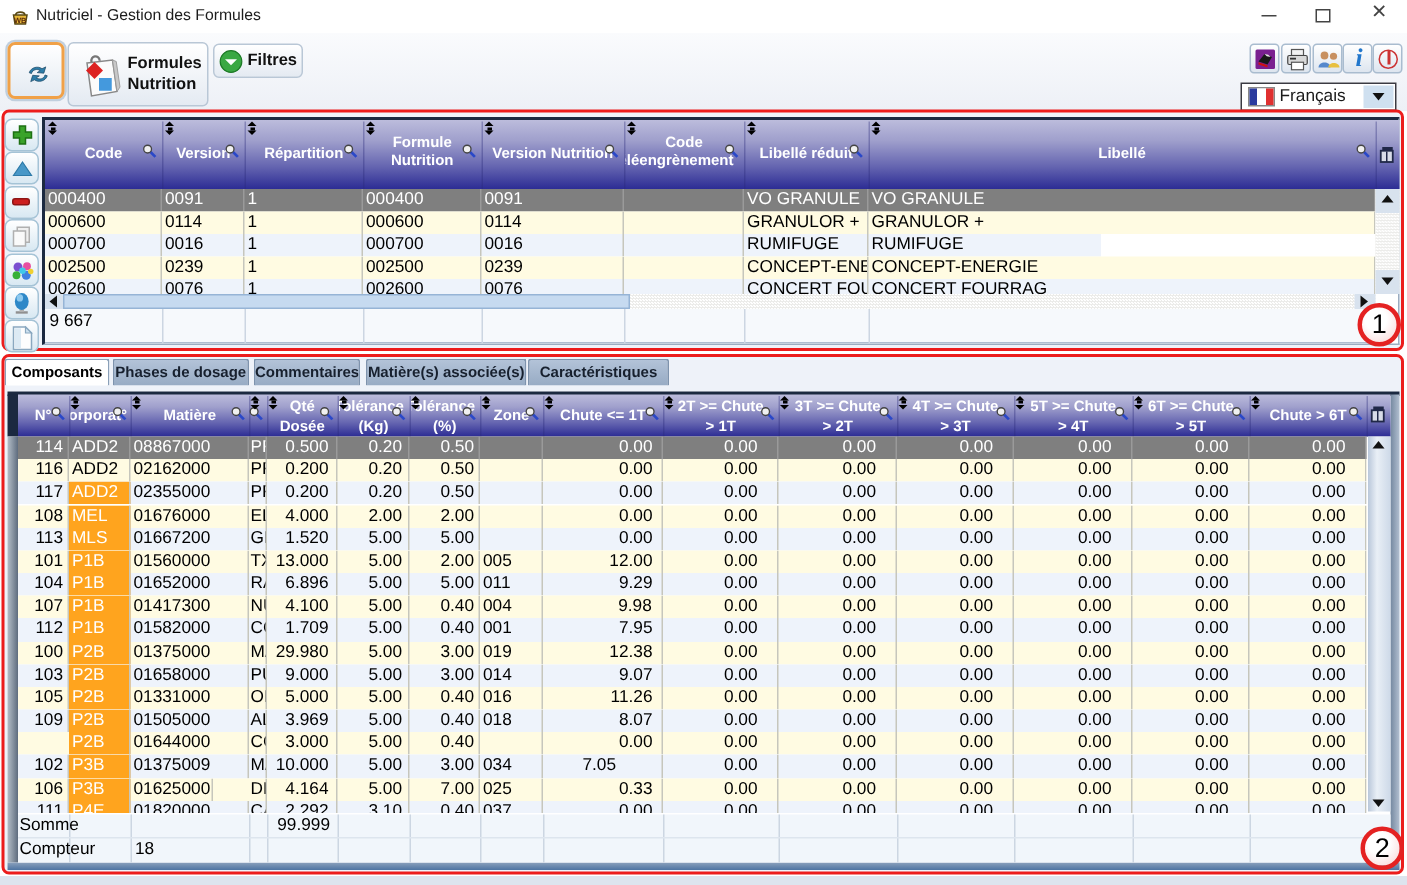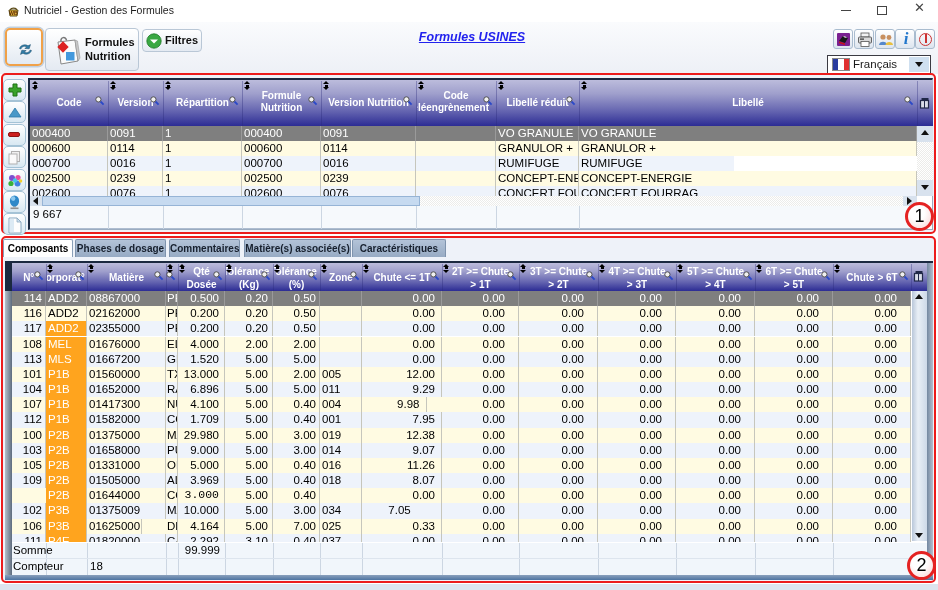--- a/index.html
+++ b/index.html
@@ -72,21 +72,20 @@
   </svg>
   <div class="txt">Formules<br>Nutrition</div>
  </div>
  <div id="btn-filtres" class="toolbtn">
   <svg class="abs" style="left:3px;top:3px" width="16" height="16" viewBox="0 0 16 16">
    <circle cx="8" cy="8" r="7.2" fill="#3aa843" stroke="#1d7a26" stroke-width="0.8"></circle>
    <path d="M4 6.5 L8 10.5 L12 6.5 Z" fill="#fff"></path>
   </svg>
   <div class="txt">Filtres</div>
  </div>
- <div id="maintitle" class="abs">Formules USINES</div>
 
  <div class="miniBtn" style="left:833px">
    <div class="abs" style="left:2.5px;top:2.5px;width:13px;height:13px;background:#7a2090;border-radius:1px"></div>
    <svg class="abs" style="left:2.5px;top:2.5px" width="13" height="13" viewBox="0 0 13 13">
      <path d="M2 8 L6 3 L11 5 L8 10 Z" fill="#181818"></path>
      <path d="M2 8.5 L8 10.5 L8 12 L2 10 Z" fill="#cc1111"></path>
      <path d="M6 3 L7.5 4.5 L10 5 L8.5 3.5 Z" fill="#e8e8e8"></path>
    </svg>
  </div>
  <div class="miniBtn" style="left:854px">
@@ -637,21 +636,21 @@
 </div>
 <div class="row" style="left:11.5px;top:397.1900000000001px;width:899.5px;height:15.17px;background:#fffbe2">
 <div class="cell" style="left:0.0px;width:34.5px;color:#000;border-right-color:#c6c6bc;text-align:right;padding:0 3px 0 2px;">107</div>
 <div class="cell" style="left:34.5px;width:41px;color:#000;border-right-color:#c6c6bc;padding:0 2px;background:#ffa41e;color:#fff;">P1B</div>
 <div class="cell" style="left:75.5px;width:79px;color:#000;border-right-color:#c6c6bc;padding:0 2px;">01417300</div>
 <div class="cell" style="left:154.5px;width:12px;color:#000;border-right-color:#c6c6bc;padding:0 0 0 1px;">NU</div>
 <div class="cell" style="left:166.5px;width:47px;color:#000;border-right-color:#c6c6bc;text-align:right;padding:0 5px 0 2px;">4.100</div>
 <div class="cell" style="left:213.5px;width:48px;color:#000;border-right-color:#c6c6bc;text-align:right;padding:0 4px 0 2px;">5.00</div>
 <div class="cell" style="left:261.5px;width:47px;color:#000;border-right-color:#c6c6bc;text-align:right;padding:0 3px 0 2px;">0.40</div>
 <div class="cell" style="left:308.5px;width:42px;color:#000;border-right-color:#c6c6bc;padding:0 2px;">004</div>
-<div class="cell" style="left:335px;width:80px;color:#000;border-right-color:#c6c6bc;text-align:right;padding:0 6px 0 2px;">9.98</div>
+<div class="cell" style="left:350px;width:80px;color:#000;border-right-color:#c6c6bc;text-align:right;padding:0 6px 0 2px;">9.98</div>
 <div class="cell" style="left:430.5px;width:77px;color:#000;border-right-color:#c6c6bc;text-align:right;padding:0 13px 0 2px;">0.00</div>
 <div class="cell" style="left:507.5px;width:79px;color:#000;border-right-color:#c6c6bc;text-align:right;padding:0 13px 0 2px;">0.00</div>
 <div class="cell" style="left:586.5px;width:78px;color:#000;border-right-color:#c6c6bc;text-align:right;padding:0 13px 0 2px;">0.00</div>
 <div class="cell" style="left:664.5px;width:79px;color:#000;border-right-color:#c6c6bc;text-align:right;padding:0 13px 0 2px;">0.00</div>
 <div class="cell" style="left:743.5px;width:78px;color:#000;border-right-color:#c6c6bc;text-align:right;padding:0 13px 0 2px;">0.00</div>
 <div class="cell" style="left:821.5px;width:78px;color:#000;border-right-color:#c6c6bc;text-align:right;padding:0 13px 0 2px;">0.00</div>
 </div>
 <div class="row" style="left:11.5px;top:412.3600000000001px;width:899.5px;height:15.17px;background:#eef3fb">
 <div class="cell" style="left:0.0px;width:34.5px;color:#000;border-right-color:#c6c6bc;text-align:right;padding:0 3px 0 2px;">112</div>
 <div class="cell" style="left:34.5px;width:41px;color:#000;border-right-color:#c6c6bc;padding:0 2px;background:#ffa41e;color:#fff;">P1B</div>
@@ -735,21 +734,21 @@
 <div class="cell" style="left:586.5px;width:78px;color:#000;border-right-color:#c6c6bc;text-align:right;padding:0 13px 0 2px;">0.00</div>
 <div class="cell" style="left:664.5px;width:79px;color:#000;border-right-color:#c6c6bc;text-align:right;padding:0 13px 0 2px;">0.00</div>
 <div class="cell" style="left:743.5px;width:78px;color:#000;border-right-color:#c6c6bc;text-align:right;padding:0 13px 0 2px;">0.00</div>
 <div class="cell" style="left:821.5px;width:78px;color:#000;border-right-color:#c6c6bc;text-align:right;padding:0 13px 0 2px;">0.00</div>
 </div>
 <div class="row" style="left:11.5px;top:488.2100000000002px;width:899.5px;height:15.17px;background:#fffbe2">
 <div class="cell" style="left:0.0px;width:34.5px;color:#000;border-right-color:#c6c6bc;text-align:right;padding:0 3px 0 2px;margin-left:28px;">110</div>
 <div class="cell" style="left:34.5px;width:41px;color:#000;border-right-color:#c6c6bc;padding:0 2px;background:#ffa41e;color:#fff;">P2B</div>
 <div class="cell" style="left:75.5px;width:79px;color:#000;border-right-color:#c6c6bc;padding:0 2px;">01644000</div>
 <div class="cell" style="left:154.5px;width:12px;color:#000;border-right-color:#c6c6bc;padding:0 0 0 1px;">CC</div>
-<div class="cell" style="left:166.5px;width:47px;color:#000;border-right-color:#c6c6bc;text-align:right;padding:0 5px 0 2px;font-family:Liberation Mono, monospace;">3.000</div>
+<div class="cell" style="left:166.5px;width:47px;color:#000;border-right-color:#c6c6bc;text-align:right;padding:0 5px 0 2px;">3.000</div>
 <div class="cell" style="left:213.5px;width:48px;color:#000;border-right-color:#c6c6bc;text-align:right;padding:0 4px 0 2px;">5.00</div>
 <div class="cell" style="left:261.5px;width:47px;color:#000;border-right-color:#c6c6bc;text-align:right;padding:0 3px 0 2px;">0.40</div>
 <div class="cell" style="left:308.5px;width:42px;color:#000;border-right-color:#c6c6bc;padding:0 2px;"></div>
 <div class="cell" style="left:350.5px;width:80px;color:#000;border-right-color:#c6c6bc;text-align:right;padding:0 6px 0 2px;">0.00</div>
 <div class="cell" style="left:430.5px;width:77px;color:#000;border-right-color:#c6c6bc;text-align:right;padding:0 13px 0 2px;">0.00</div>
 <div class="cell" style="left:507.5px;width:79px;color:#000;border-right-color:#c6c6bc;text-align:right;padding:0 13px 0 2px;">0.00</div>
 <div class="cell" style="left:586.5px;width:78px;color:#000;border-right-color:#c6c6bc;text-align:right;padding:0 13px 0 2px;">0.00</div>
 <div class="cell" style="left:664.5px;width:79px;color:#000;border-right-color:#c6c6bc;text-align:right;padding:0 13px 0 2px;">0.00</div>
 <div class="cell" style="left:743.5px;width:78px;color:#000;border-right-color:#c6c6bc;text-align:right;padding:0 13px 0 2px;">0.00</div>
 <div class="cell" style="left:821.5px;width:78px;color:#000;border-right-color:#c6c6bc;text-align:right;padding:0 13px 0 2px;">0.00</div>

